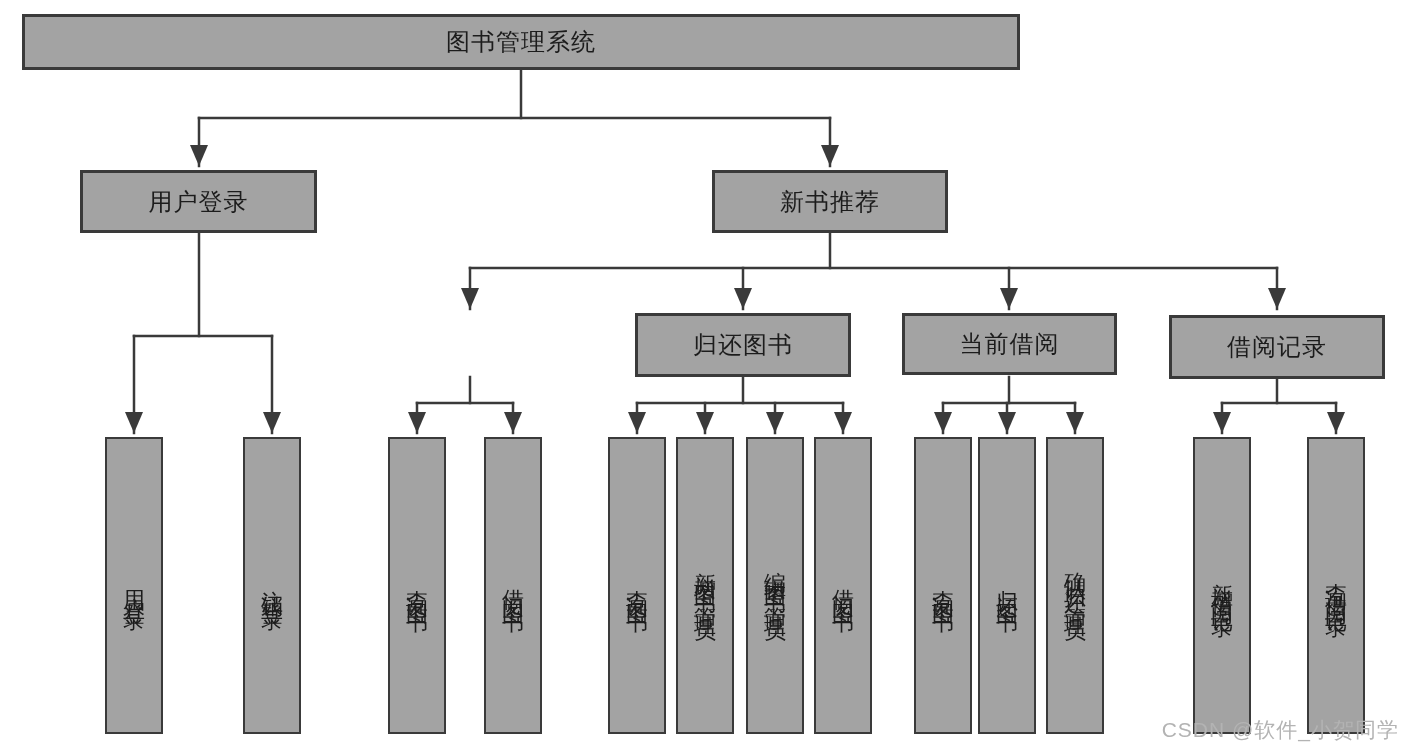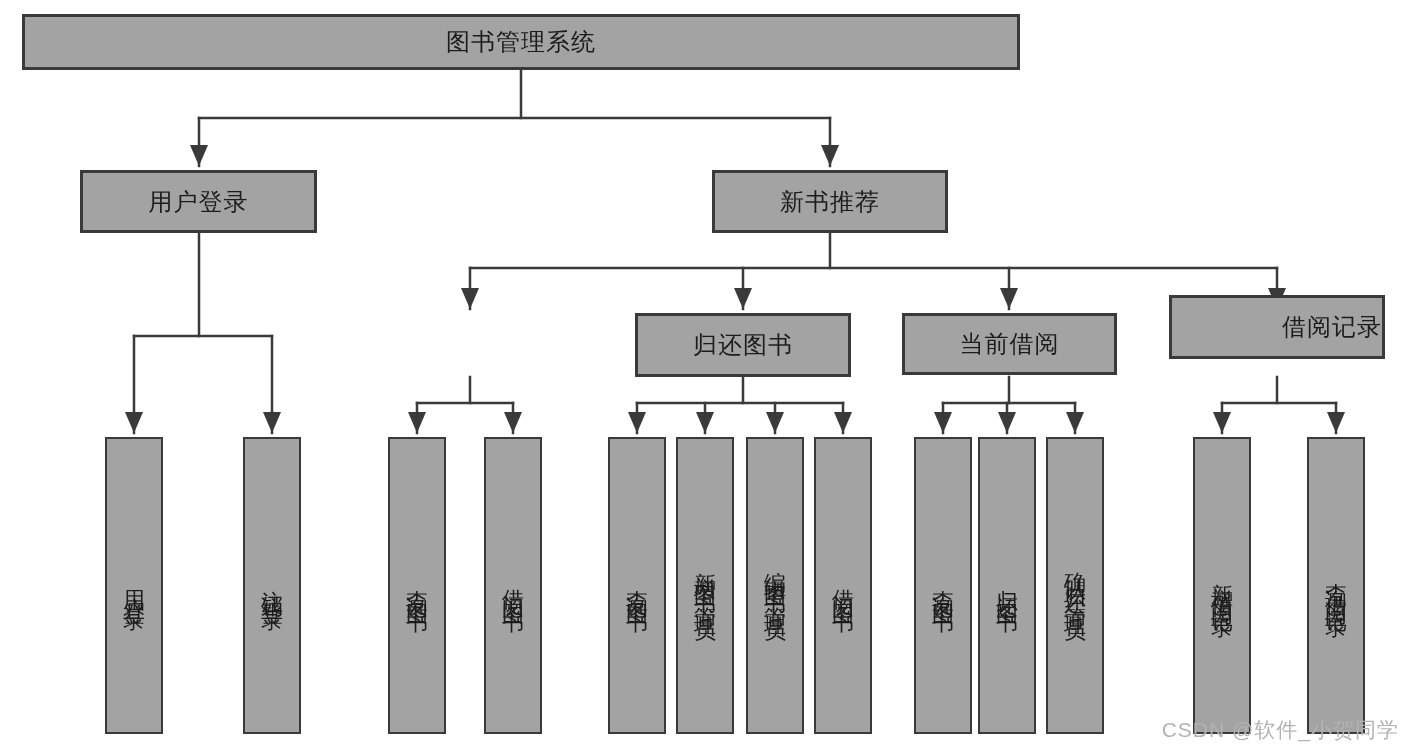--- a/index.html
+++ b/index.html
@@ -133,21 +133,21 @@
   <div class="box" style="left:712px; top:170px; width:236px; height:63px;">
     <span>新书推荐</span>
   </div>
 
   <div class="box" style="left:635px; top:313px; width:216px; height:64px;">
     <span>归还图书</span>
   </div>
   <div class="box" style="left:902px; top:313px; width:215px; height:62px;">
     <span>当前借阅</span>
   </div>
-  <div class="box" style="left:1169px; top:295px; width:216px; height:64px;justify-content:flex-end;">
+  <div class="box" style="left:1169px; top:315px; width:216px; height:64px;">
     <span>借阅记录</span>
   </div>
 
   <div class="box vbox" style="left:105px; top:437px; width:58px; height:297px;">
     <span class="vtext">用户登录</span>
   </div>
   <div class="box vbox" style="left:243px; top:437px; width:58px; height:297px;">
     <span class="vtext">注销登录</span>
   </div>
 

